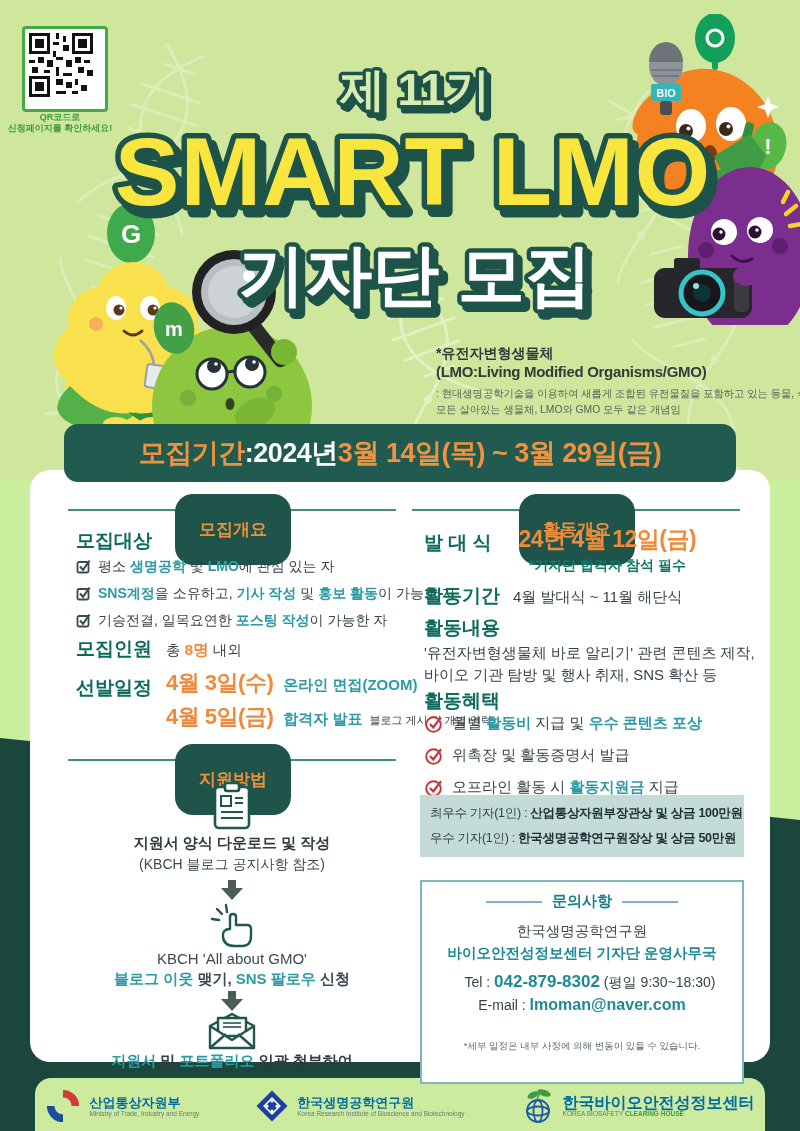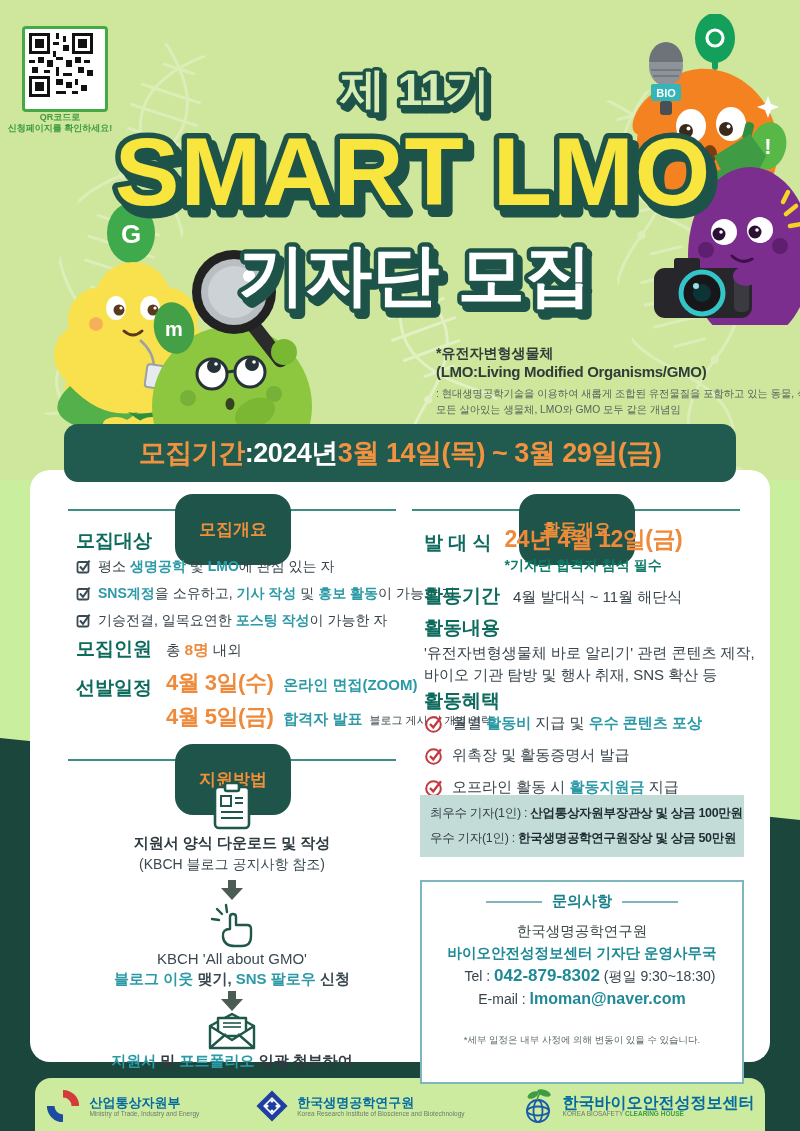--- a/index.html
+++ b/index.html
@@ -409,21 +409,21 @@
       <path d="M4 36 L20 22 M48 36 L32 22" fill="none"></path>
     </g>
   </svg>
   <div class="abs steps" style="left:62px;top:1000px;width:340px;">
     <div style="font-size:15px;font-weight:800;color:#2f3b40;margin-top:52px;"><span class="t-teal">지원서</span><span> 및 </span><span class="t-teal">포트폴리오</span><span> 일괄 첨부하여</span></div>
   </div>
 
   <div class="pill-line" style="left:412px;top:509px;width:328px;"></div>
   <div class="pill" style="left:519px;top:494px;">활동개요</div>
 
-  <div class="abs" style="left:424px;top:524px;z-index:6;display:flex;gap:13px;white-space:nowrap;">
+  <div class="abs" style="left:424px;top:524px;z-index:6;display:flex;gap:27px;white-space:nowrap;text-align:center;">
     <span style="font-size:19px;font-weight:800;color:#0d6b5d;margin-top:6px;">발 대 식</span>
     <div>
       <div style="font-size:23px;font-weight:800;color:#ee8a3a;letter-spacing:-0.5px;">24년 4월 12일(금)</div>
       <div style="font-size:14px;font-weight:800;color:#0e7a68;margin-top:2px;">*기자단 합격자 참석 필수</div>
     </div>
   </div>
 
   <div class="abs" style="left:424px;top:583px;z-index:6;display:flex;align-items:baseline;gap:13px;white-space:nowrap;">
     <span style="font-size:19px;font-weight:800;color:#0d6b5d;">활동기간</span>
     <span style="font-size:15px;color:#38444b;">4월 발대식 ~ 11월 해단식</span>
@@ -464,21 +464,21 @@
   </div>
 
   <div class="contact-box">
     <div class="contact-title">
       <span class="ln"></span>
       <span class="tt">문의사항</span>
       <span class="ln"></span>
     </div>
     <div style="font-size:14.5px;color:#3a4a46;margin-top:11px;">한국생명공학연구원</div>
     <div style="font-size:14.5px;font-weight:800;color:#1f8a96;margin-top:3px;">바이오안전성정보센터 기자단 운영사무국</div>
-    <div style="font-size:14px;color:#38444b;margin-top:3px;padding-left:16px;"><span>Tel : </span><span style="font-size:17px;font-weight:800;color:#1f8a96;">042-879-8302</span><span> (평일 9:30~18:30)</span></div>
+    <div style="font-size:14px;color:#38444b;margin-top:9px;padding-left:16px;"><span>Tel : </span><span style="font-size:17px;font-weight:800;color:#1f8a96;">042-879-8302</span><span> (평일 9:30~18:30)</span></div>
     <div style="font-size:14px;color:#38444b;margin-top:4px;"><span>E-mail : </span><span style="font-size:16px;font-weight:800;color:#1f8a96;">lmoman@naver.com</span></div>
     <div style="font-size:9.5px;color:#5a6a66;margin-top:26px;">*세부 일정은 내부 사정에 의해 변동이 있을 수 있습니다.</div>
   </div>
 
   <div class="footer-bar"></div>
   <div class="footer-logos">
     <div class="logo-group">
       <svg width="36" height="36" viewBox="0 0 38 38">
         <path d="M19 2 a17 17 0 0 1 17 17 h-8 a9 9 0 0 0 -9 -9 z" fill="#d43b3b"></path>
         <path d="M19 36 a17 17 0 0 1 -17 -17 h8 a9 9 0 0 0 9 9 z" fill="#1c4ba0"></path>

